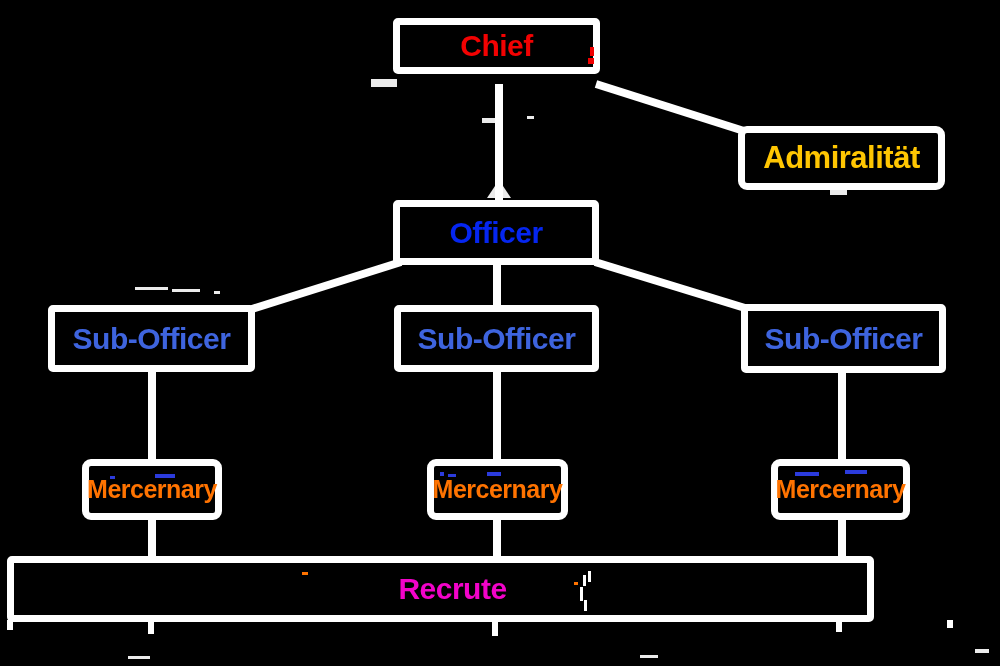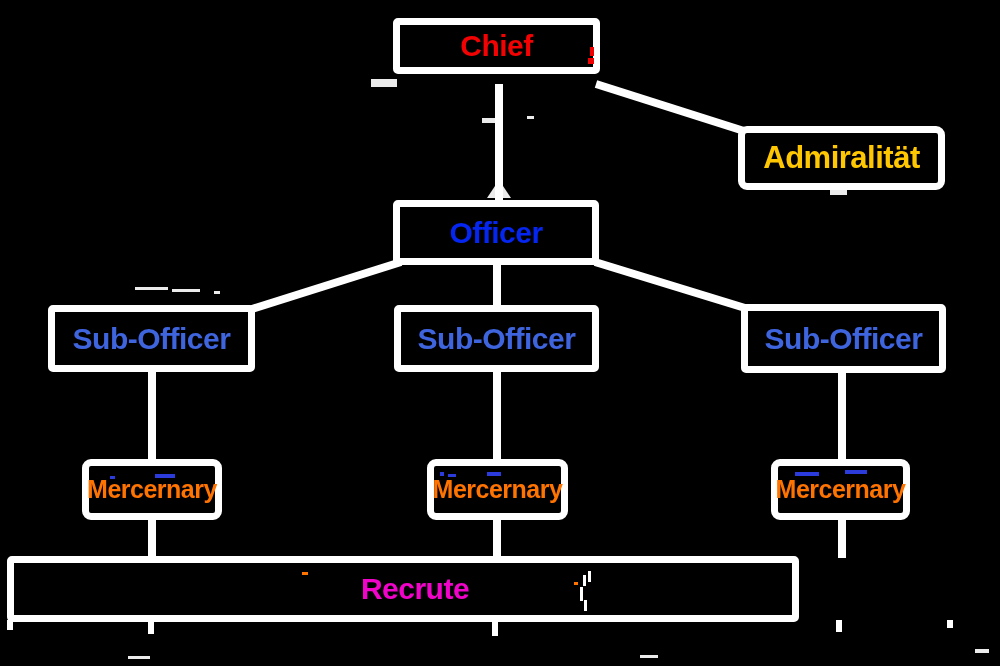--- a/index.html
+++ b/index.html
@@ -23,21 +23,21 @@
 
   #node-chief      { left:393px; top:18px;  width:207px; height:56px; font-size:30px; }
   #node-admiralty  { left:738px; top:126px; width:207px; height:64px; font-size:31px; }
   #node-officer    { left:393px; top:200px; width:206px; height:65px; font-size:30px; }
   #node-sub-left   { left:48px;  top:305px; width:207px; height:67px; font-size:30px; }
   #node-sub-middle { left:394px; top:305px; width:205px; height:67px; font-size:30px; }
   #node-sub-right  { left:741px; top:304px; width:205px; height:69px; font-size:30px; }
   #node-merc-left  { left:82px;  top:459px; width:140px; height:61px; font-size:25px; }
   #node-merc-middle{ left:427px; top:459px; width:141px; height:61px; font-size:25px; }
   #node-merc-right { left:771px; top:459px; width:139px; height:61px; font-size:25px; }
-  #node-recruit    { left:7px;   top:556px; width:792px; height:66px; font-size:30px;padding-left:24px; }
+  #node-recruit    { left:7px;   top:556px; width:867px; height:66px; font-size:30px;padding-left:24px; }
 
   
   .artifact { position:absolute; z-index:2; }
   .a-white { background:#ffffff; }
   .a-red { background:#f00000; }
   .a-blue { background:#2b3bdc; }
   .a-orange { background:#ff7300; }
 </style>
 </head>
 <body>

